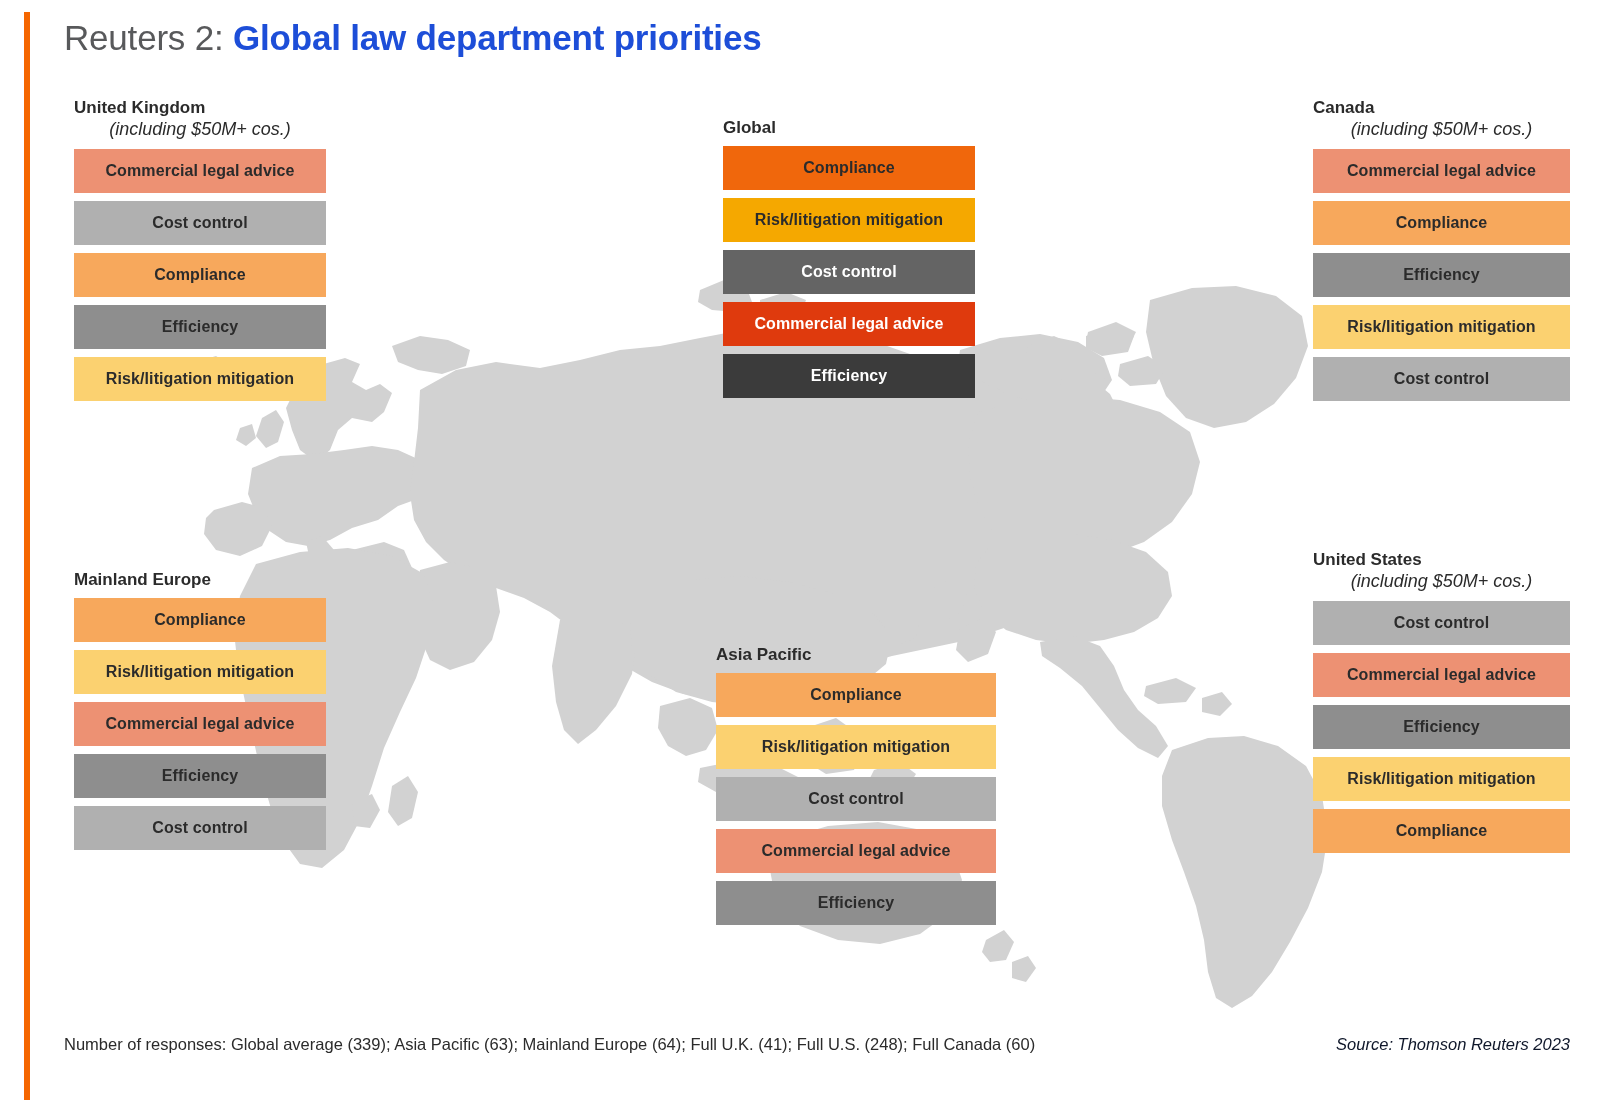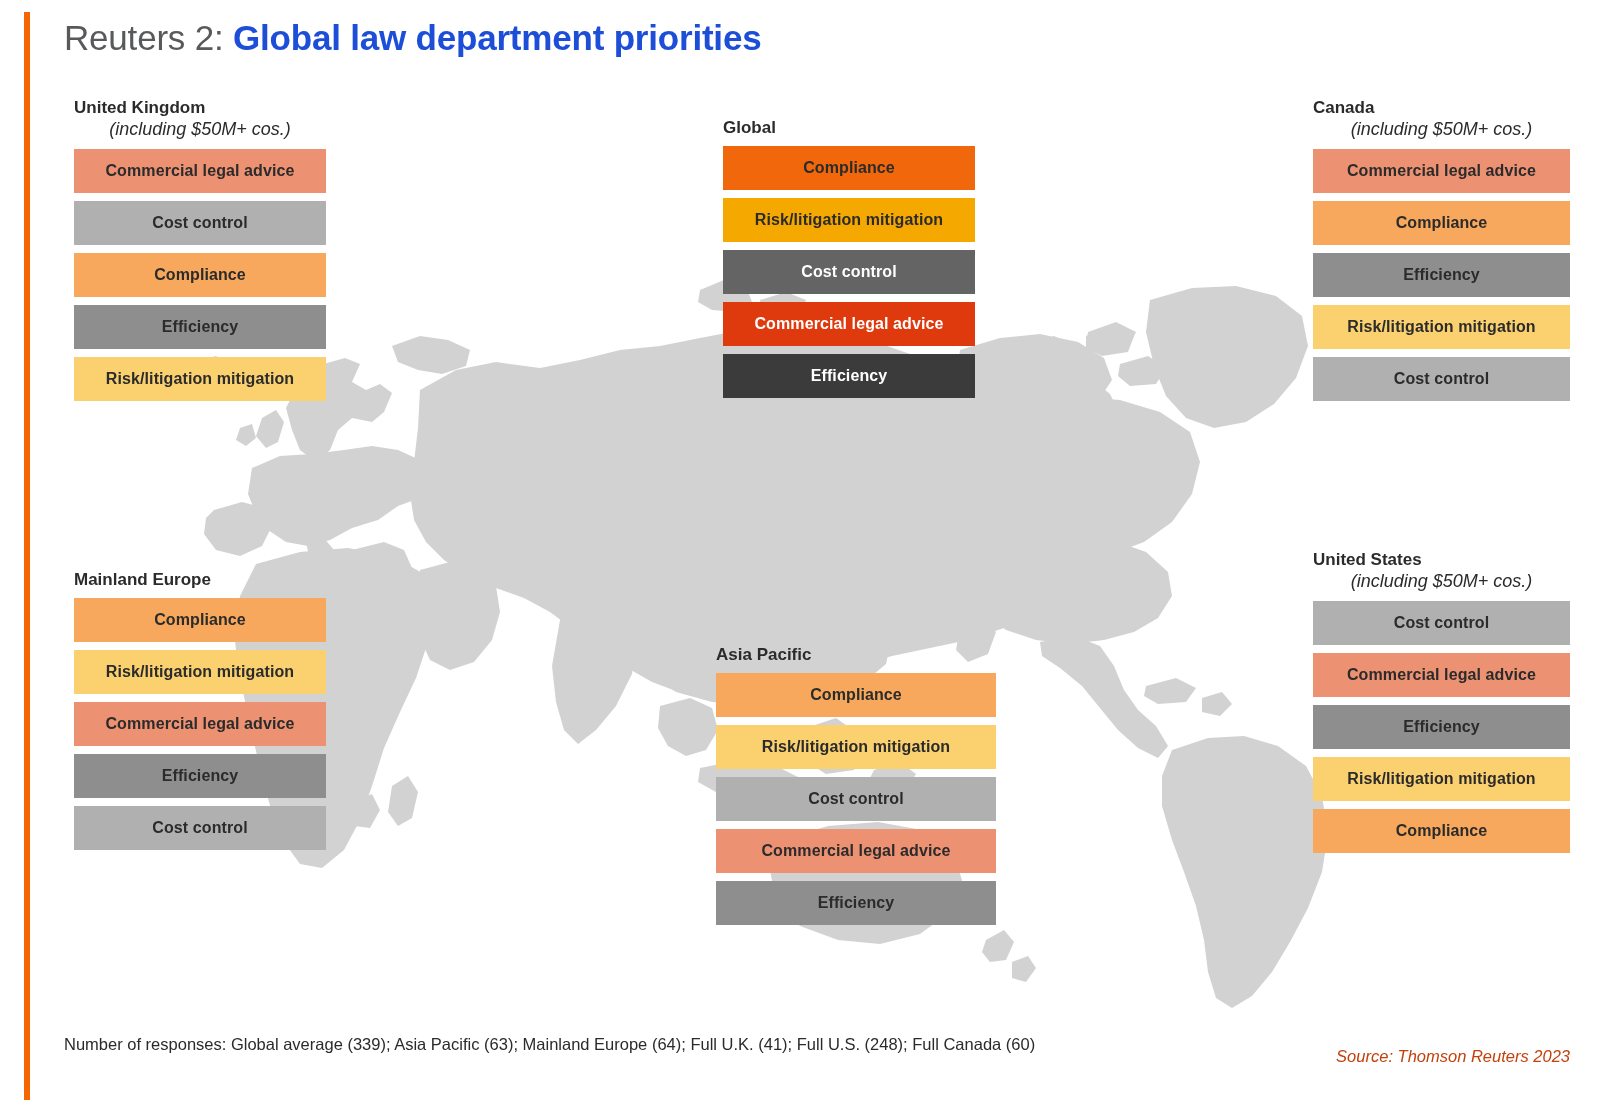--- a/index.html
+++ b/index.html
@@ -108,23 +108,22 @@
     font-size: 16.5px;
     color: #2B2B2B;
     white-space: nowrap;
   }
   #footer-source {
     position: absolute;
     right: 30px;
     top: 1035px;
     font-size: 16.5px;
     font-style: italic;
-    color: #c2410c;
-    white-space: nowrap;
-    margin-top: 12px;
+    color: #0f172a;
+    white-space: nowrap;
   }
 </style>
 </head>
 <body>
 
 <div id="accent-rule"></div>
 
 <div id="title">
   <span class="fig">Reuters 2:</span>
   <span class="hl">Global law department priorities</span>

